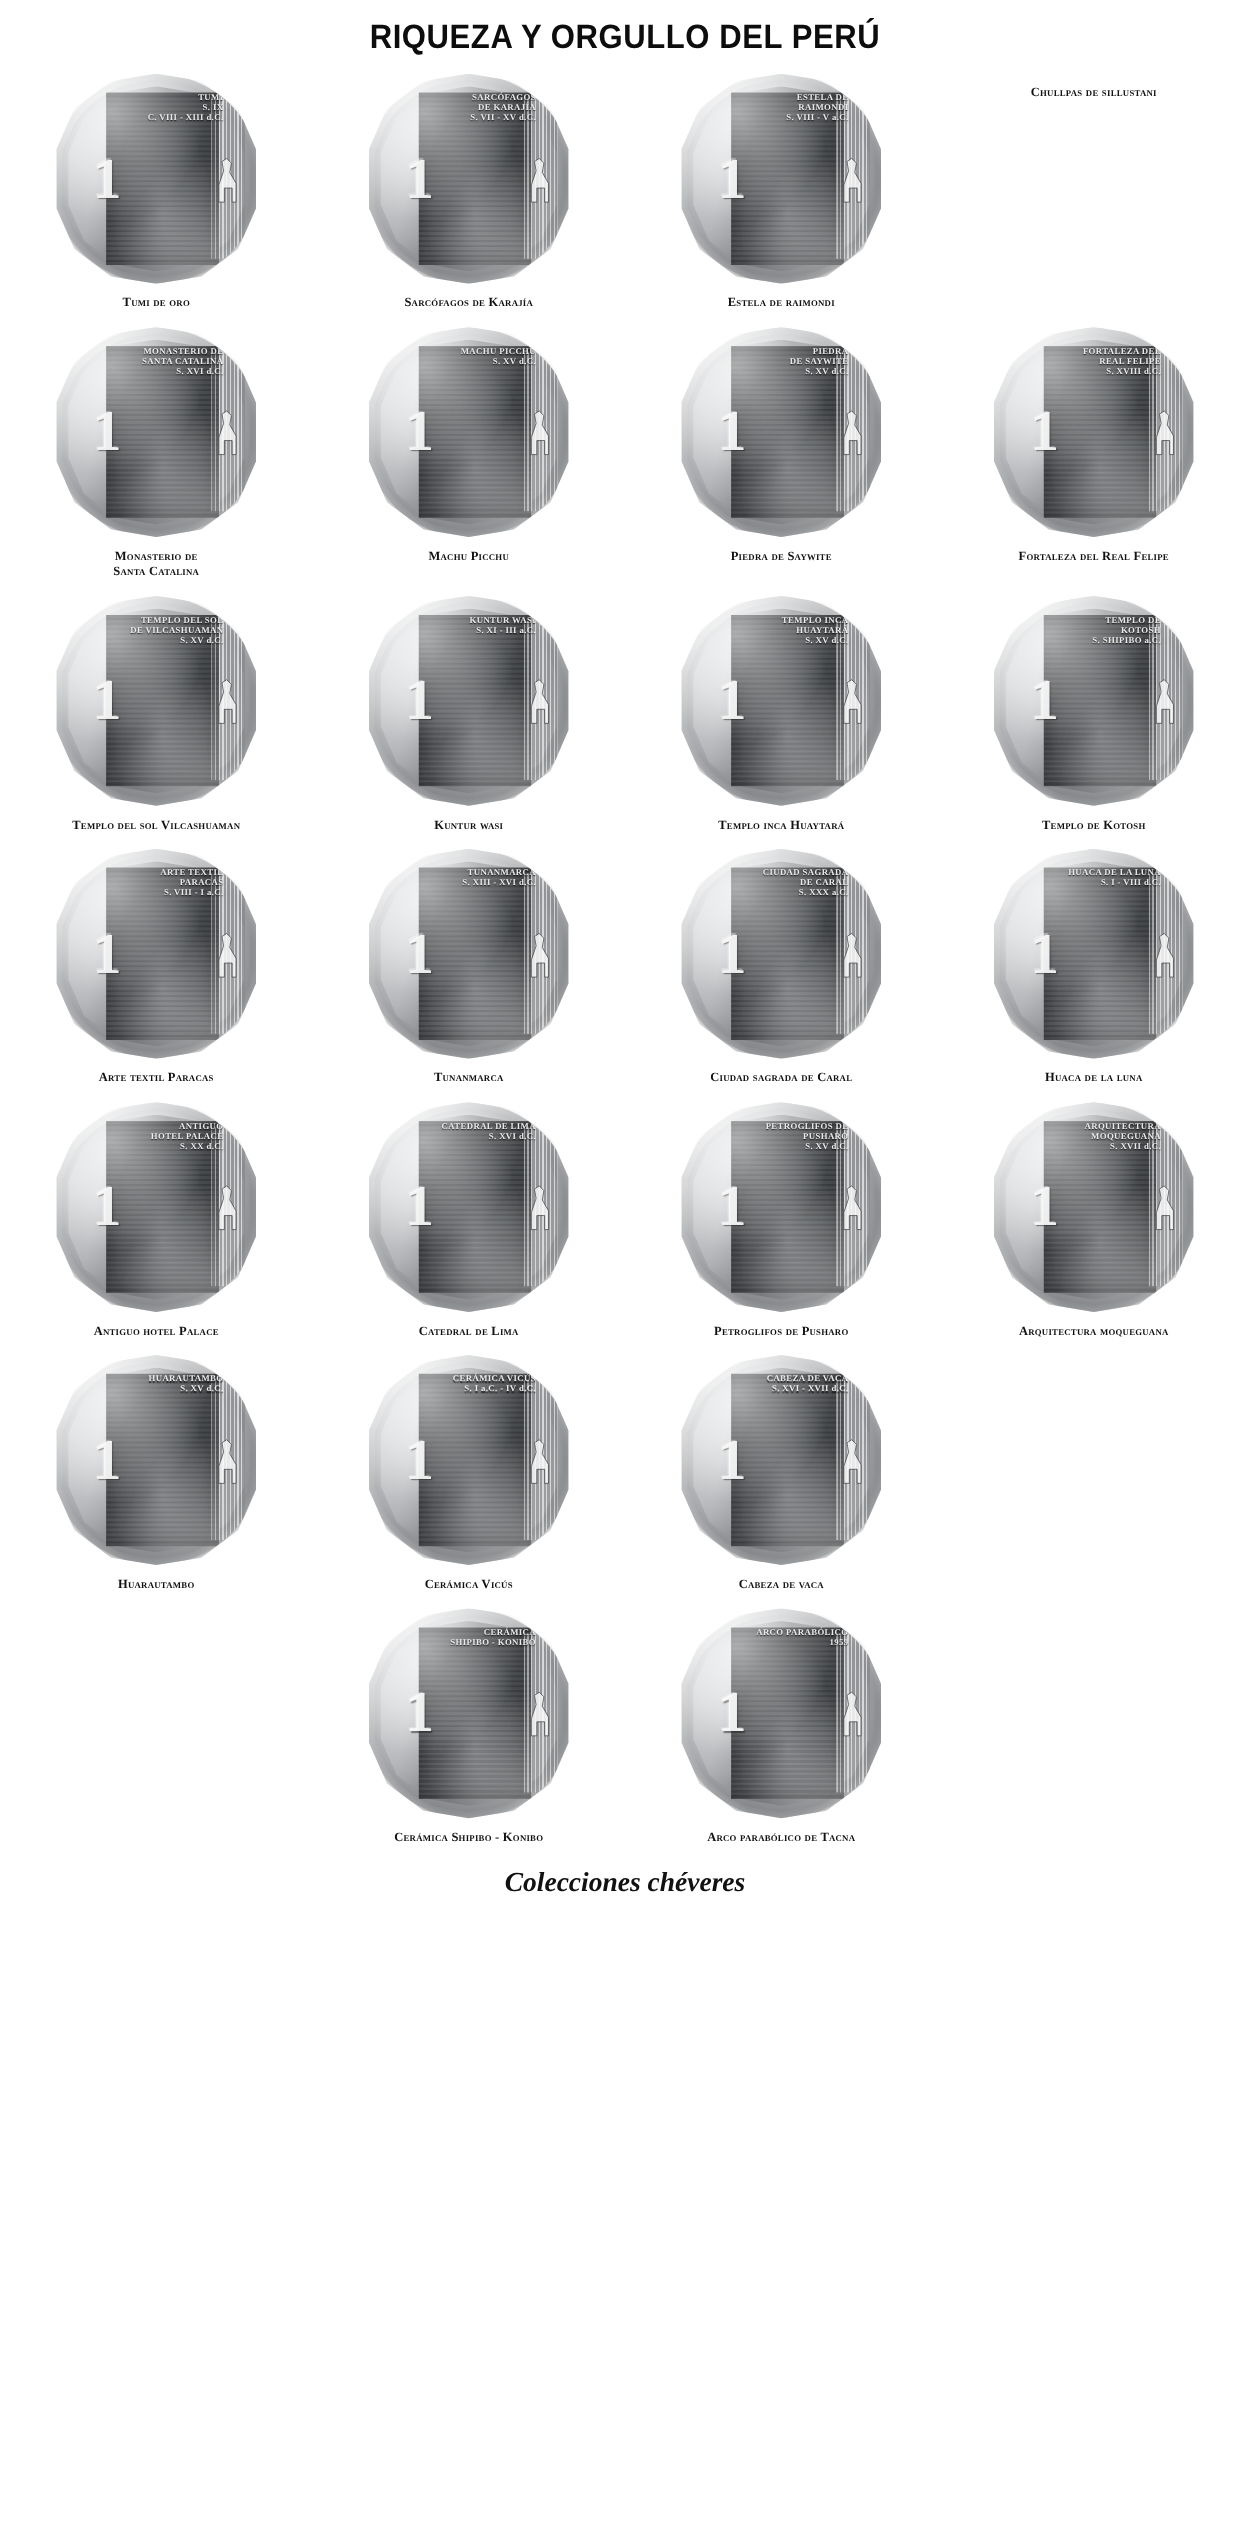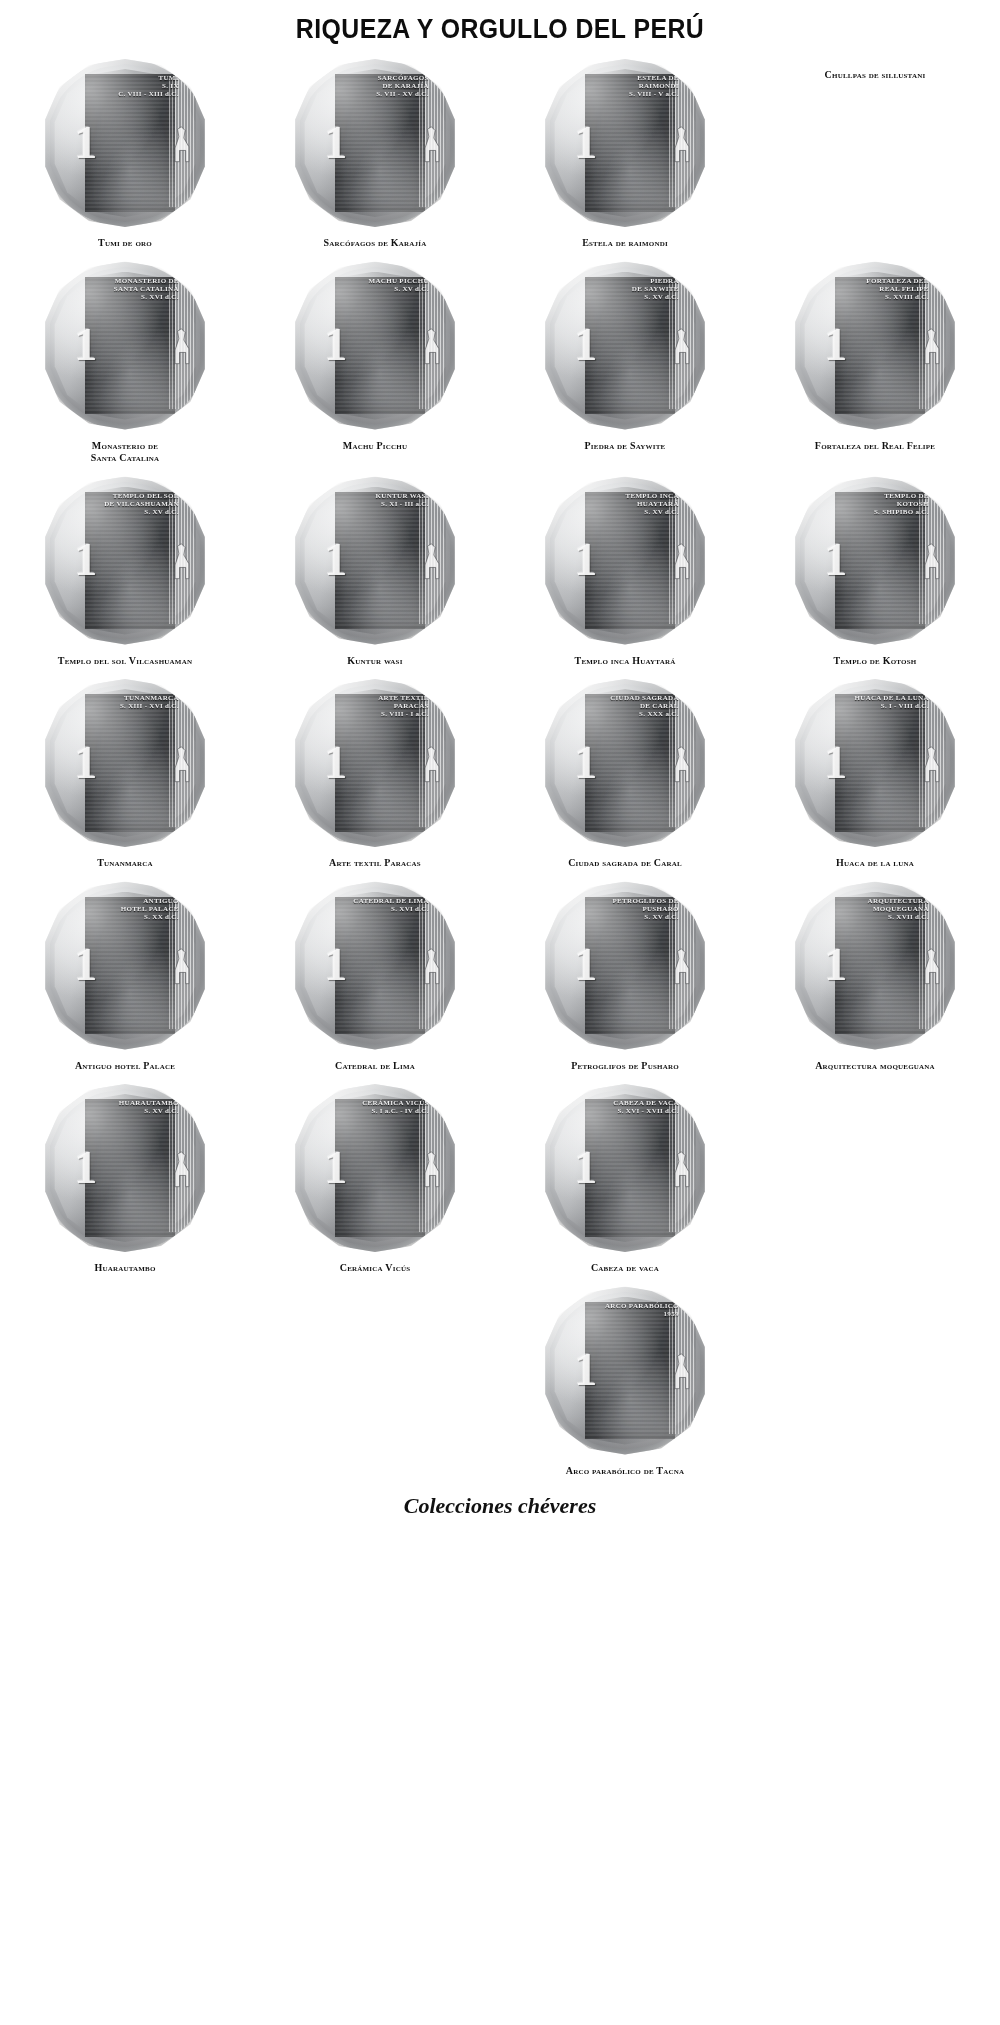--- a/index.html
+++ b/index.html
@@ -433,57 +433,57 @@
         <div class="caption">Templo de Kotosh</div>
       </div>
       <div class="cell">
         <div class="coin-wrap">
           <div class="coin">
             <div class="rim"></div>
             <div class="field"></div>
             <div class="scene"></div>
             <div class="ribs"></div>
             <div class="denom">1</div>
-            <div class="legend" style="white-space: pre-line;">TUNANMARCA
-S. XIII - XVI d.C.</div>
-            <div class="motif"><svg viewBox="0 0 40 70" width="100%" height="100%">
-                <path d="M8 62 L8 40 L14 22 L12 10 L18 6 L24 12 L22 24 L30 38 L30 62 L25 62 L25 44 L15 44 L15 62 Z" fill="rgba(250,250,250,0.85)" stroke="rgba(60,62,65,0.8)" stroke-width="1.2"></path>
-              </svg></div>
-            <div class="gloss"></div>
-          </div>
-        </div>
-        <div class="caption">Tunanmarca</div>
-      </div>
-      <div class="cell">
-        <div class="coin-wrap">
-          <div class="coin">
-            <div class="rim"></div>
-            <div class="field"></div>
-            <div class="scene"></div>
-            <div class="ribs"></div>
-            <div class="denom">1</div>
             <div class="legend" style="white-space: pre-line;">ARTE TEXTIL
 PARACAS
 S. VIII - I a.C.</div>
             <div class="motif"><svg viewBox="0 0 40 70" width="100%" height="100%">
                 <path d="M8 62 L8 40 L14 22 L12 10 L18 6 L24 12 L22 24 L30 38 L30 62 L25 62 L25 44 L15 44 L15 62 Z" fill="rgba(250,250,250,0.85)" stroke="rgba(60,62,65,0.8)" stroke-width="1.2"></path>
               </svg></div>
             <div class="gloss"></div>
           </div>
         </div>
         <div class="caption">Arte textil Paracas</div>
       </div>
       <div class="cell">
         <div class="coin-wrap">
           <div class="coin">
             <div class="rim"></div>
             <div class="field"></div>
             <div class="scene"></div>
             <div class="ribs"></div>
             <div class="denom">1</div>
+            <div class="legend" style="white-space: pre-line;">TUNANMARCA
+S. XIII - XVI d.C.</div>
+            <div class="motif"><svg viewBox="0 0 40 70" width="100%" height="100%">
+                <path d="M8 62 L8 40 L14 22 L12 10 L18 6 L24 12 L22 24 L30 38 L30 62 L25 62 L25 44 L15 44 L15 62 Z" fill="rgba(250,250,250,0.85)" stroke="rgba(60,62,65,0.8)" stroke-width="1.2"></path>
+              </svg></div>
+            <div class="gloss"></div>
+          </div>
+        </div>
+        <div class="caption">Tunanmarca</div>
+      </div>
+      <div class="cell">
+        <div class="coin-wrap">
+          <div class="coin">
+            <div class="rim"></div>
+            <div class="field"></div>
+            <div class="scene"></div>
+            <div class="ribs"></div>
+            <div class="denom">1</div>
             <div class="legend" style="white-space: pre-line;">CIUDAD SAGRADA
 DE CARAL
 S. XXX a.C.</div>
             <div class="motif"><svg viewBox="0 0 40 70" width="100%" height="100%">
                 <path d="M8 62 L8 40 L14 22 L12 10 L18 6 L24 12 L22 24 L30 38 L30 62 L25 62 L25 44 L15 44 L15 62 Z" fill="rgba(250,250,250,0.85)" stroke="rgba(60,62,65,0.8)" stroke-width="1.2"></path>
               </svg></div>
             <div class="gloss"></div>
           </div>
         </div>
         <div class="caption">Ciudad sagrada de Caral</div>
@@ -627,20 +627,38 @@
             <div class="legend" style="white-space: pre-line;">CABEZA DE VACA
 S. XVI - XVII d.C.</div>
             <div class="motif"><svg viewBox="0 0 40 70" width="100%" height="100%">
                 <path d="M8 62 L8 40 L14 22 L12 10 L18 6 L24 12 L22 24 L30 38 L30 62 L25 62 L25 44 L15 44 L15 62 Z" fill="rgba(250,250,250,0.85)" stroke="rgba(60,62,65,0.8)" stroke-width="1.2"></path>
               </svg></div>
             <div class="gloss"></div>
           </div>
         </div>
         <div class="caption">Cabeza de vaca</div>
       </div>
+      <div class="cell last-row-1">
+        <div class="coin-wrap">
+          <div class="coin">
+            <div class="rim"></div>
+            <div class="field"></div>
+            <div class="scene"></div>
+            <div class="ribs"></div>
+            <div class="denom">1</div>
+            <div class="legend" style="white-space: pre-line;">CERÁMICA
+SHIPIBO - KONIBO</div>
+            <div class="motif"><svg viewBox="0 0 40 70" width="100%" height="100%">
+                <path d="M8 62 L8 40 L14 22 L12 10 L18 6 L24 12 L22 24 L30 38 L30 62 L25 62 L25 44 L15 44 L15 62 Z" fill="rgba(250,250,250,0.85)" stroke="rgba(60,62,65,0.8)" stroke-width="1.2"></path>
+              </svg></div>
+            <div class="gloss"></div>
+          </div>
+        </div>
+        <div class="caption">Cerámica Shipibo - Konibo</div>
+      </div>
       <div class="cell last-row-2">
         <div class="coin-wrap">
           <div class="coin">
             <div class="rim"></div>
             <div class="field"></div>
             <div class="scene"></div>
             <div class="ribs"></div>
             <div class="denom">1</div>
             <div class="legend" style="white-space: pre-line;">ARCO PARABÓLICO
 1959</div>

